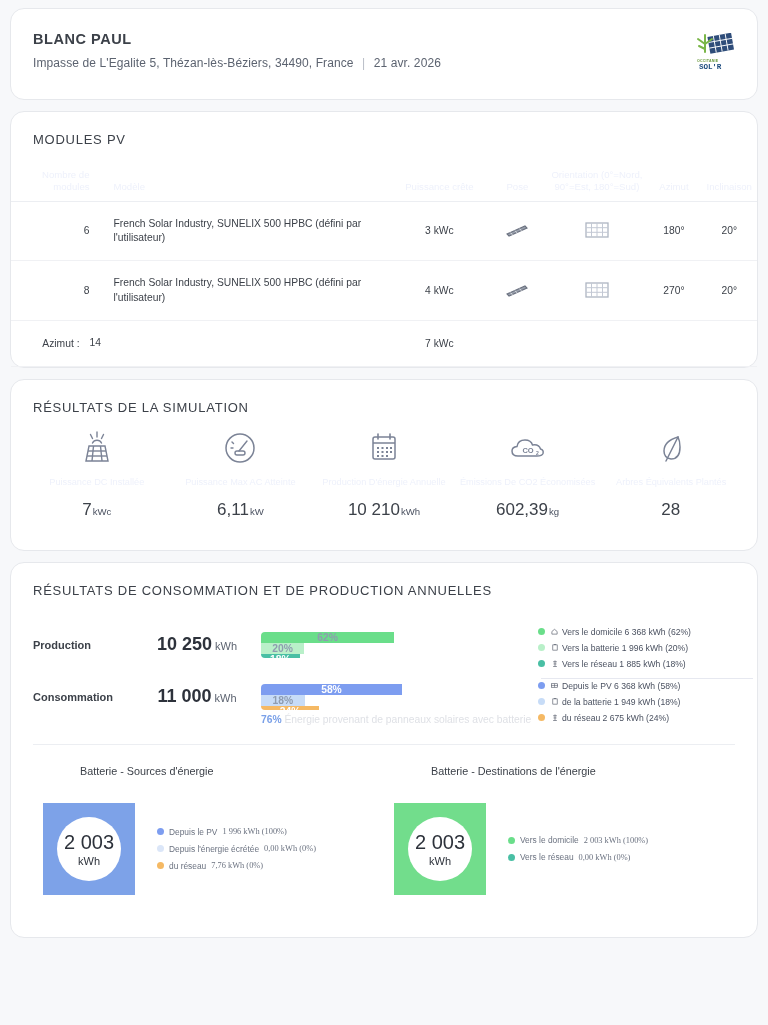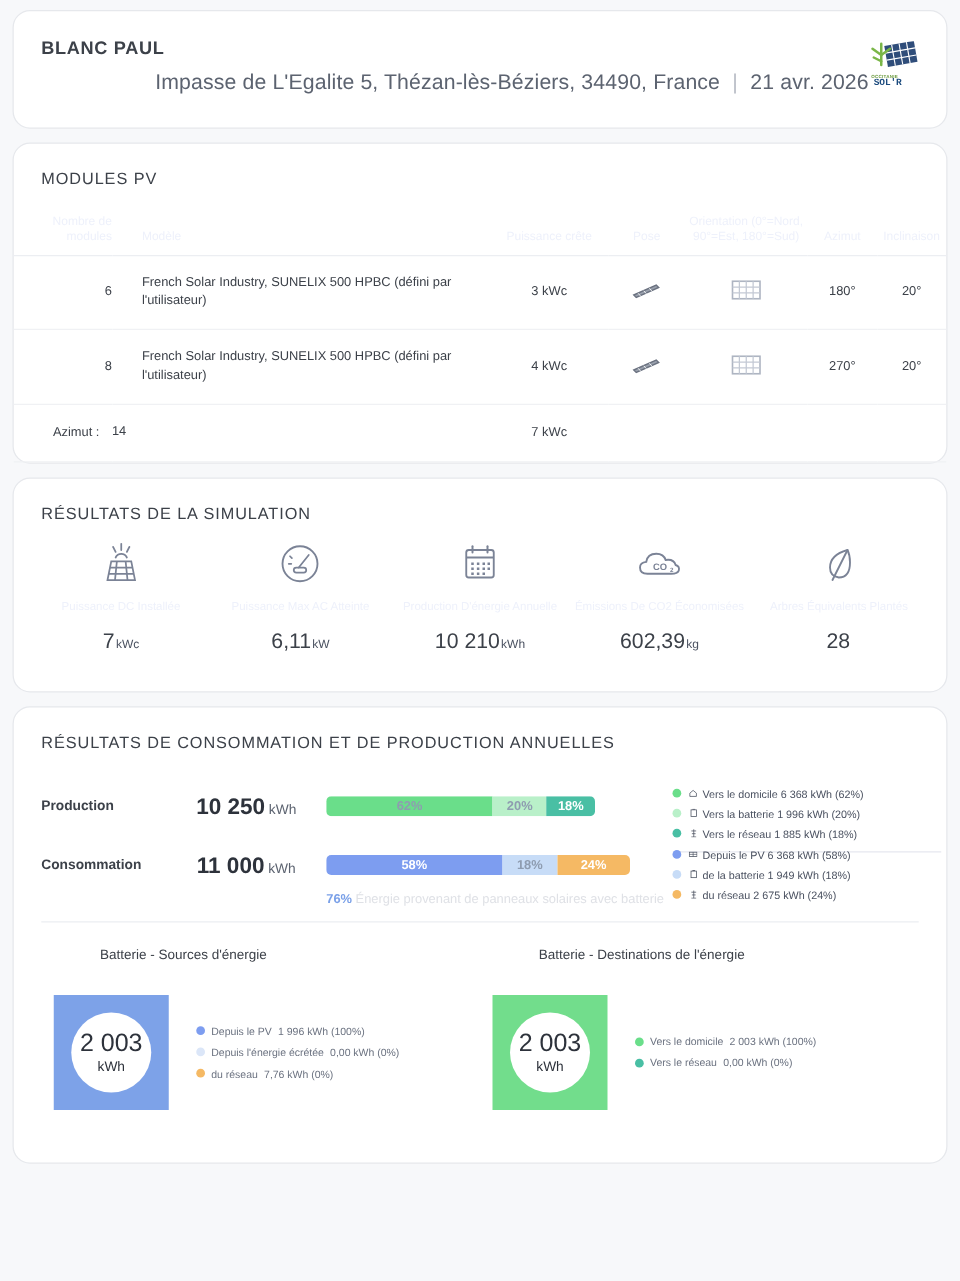--- a/index.html
+++ b/index.html
@@ -18,21 +18,21 @@
     margin-bottom: 11px;
   }
 
   
   .hdr { display: flex; align-items: flex-start; padding: 22px 22px 26px 22px; }
   .hdr-left { flex: 1; }
   .hdr-name {
     font-size: 14.5px; font-weight: bold; color: #3c4149;
     letter-spacing: .55px; margin-bottom: 9px;
   }
-  .hdr-sub { font-size: 17px; color: #5c6370; letter-spacing: .1px; text-align: right; }
+  .hdr-sub { font-size: 12px; color: #5c6370; letter-spacing: .1px; }
   .hdr-sep { color: #b9bdc6; padding: 0 5px; }
   .logo { width: 40px; height: 40px; position: relative; flex: 0 0 40px; margin-top: 2px; }
   .logo-txt1 {
     position: absolute; left: 2px; bottom: 10px; font-size: 3.6px;
     font-weight: bold; color: #6b9a3f; letter-spacing: .2px;
   }
   .logo-txt2 {
     position: absolute; left: 4px; bottom: 2px; font-size: 7.6px;
     font-weight: bold; color: #1c4b7e; letter-spacing: -.1px; font-family: Liberation Mono, monospace;
   }
@@ -77,21 +77,21 @@
   .kpi-val .u { font-size: 9.6px; color: #4a5160; margin-left: 1px; }
 
   
   .annual { padding: 0 22px 18px 22px; }
   .barrow { display: flex; align-items: center; margin-top: 34px; position: relative; }
   .barrow.second { margin-top: 26px; }
   .bar-lbl { width: 100px; font-size: 11px; font-weight: bold; color: #3c4149; }
   .bar-val { width: 128px; font-size: 18px; font-weight: bold; color: #2d323b; text-align: center; }
   .bar-val .u { font-size: 11px; font-weight: normal; color: #5c6370; margin-left: 3px; }
   .barwrap { position: relative; }
-  .bar { display: flex; height: 16px; border-radius: 4px; overflow: hidden; }
+  .bar { display: flex; height: 26px; border-radius: 4px; overflow: hidden; flex-direction: column; }
   .seg {
     display: flex; align-items: center; justify-content: center;
     font-size: 10.3px; font-weight: bold; color: #ffffff;
   }
   .seg.pale { color: #8e9cb0; }
   .bar-note {
     position: absolute; left: 0; top: 30px; white-space: nowrap;
     font-size: 10.3px; color: #dfe1e6;
   }
   .bar-note b { color: #7aa0e8; margin-top: 14px; }
@@ -113,21 +113,21 @@
   .ring { width: 92px; height: 92px; position: relative; flex: 0 0 92px; margin-left: 10px; }
   .ring .hole {
     position: absolute; inset: 14px; background: #fff; border-radius: 50%;
     display: flex; flex-direction: column; align-items: center; justify-content: center;
   }
   .ring-v { font-size: 20px; color: #2d323b; }
   .ring-u { font-size: 11px; color: #2d323b; margin-top: 1px; }
   .dn-legend { margin-left: 22px; }
   .dn-lg { display: flex; align-items: center; font-size: 8.4px; color: #6b7280; height: 17px; }
   .dn-lg .nm { color: #6b7280; }
-  .dn-lg .vl { color: #6b7280; margin-left: 5px; }
+  .dn-lg .vl { color: #6b7280; margin-left: 5px; font-family: Liberation Serif, serif; }
 </style>
 </head>
 <body>
 
 <div class="page">
 
   <div class="card">
     <div class="hdr">
       <div class="hdr-left">
         <div class="hdr-name">BLANC PAUL</div>

